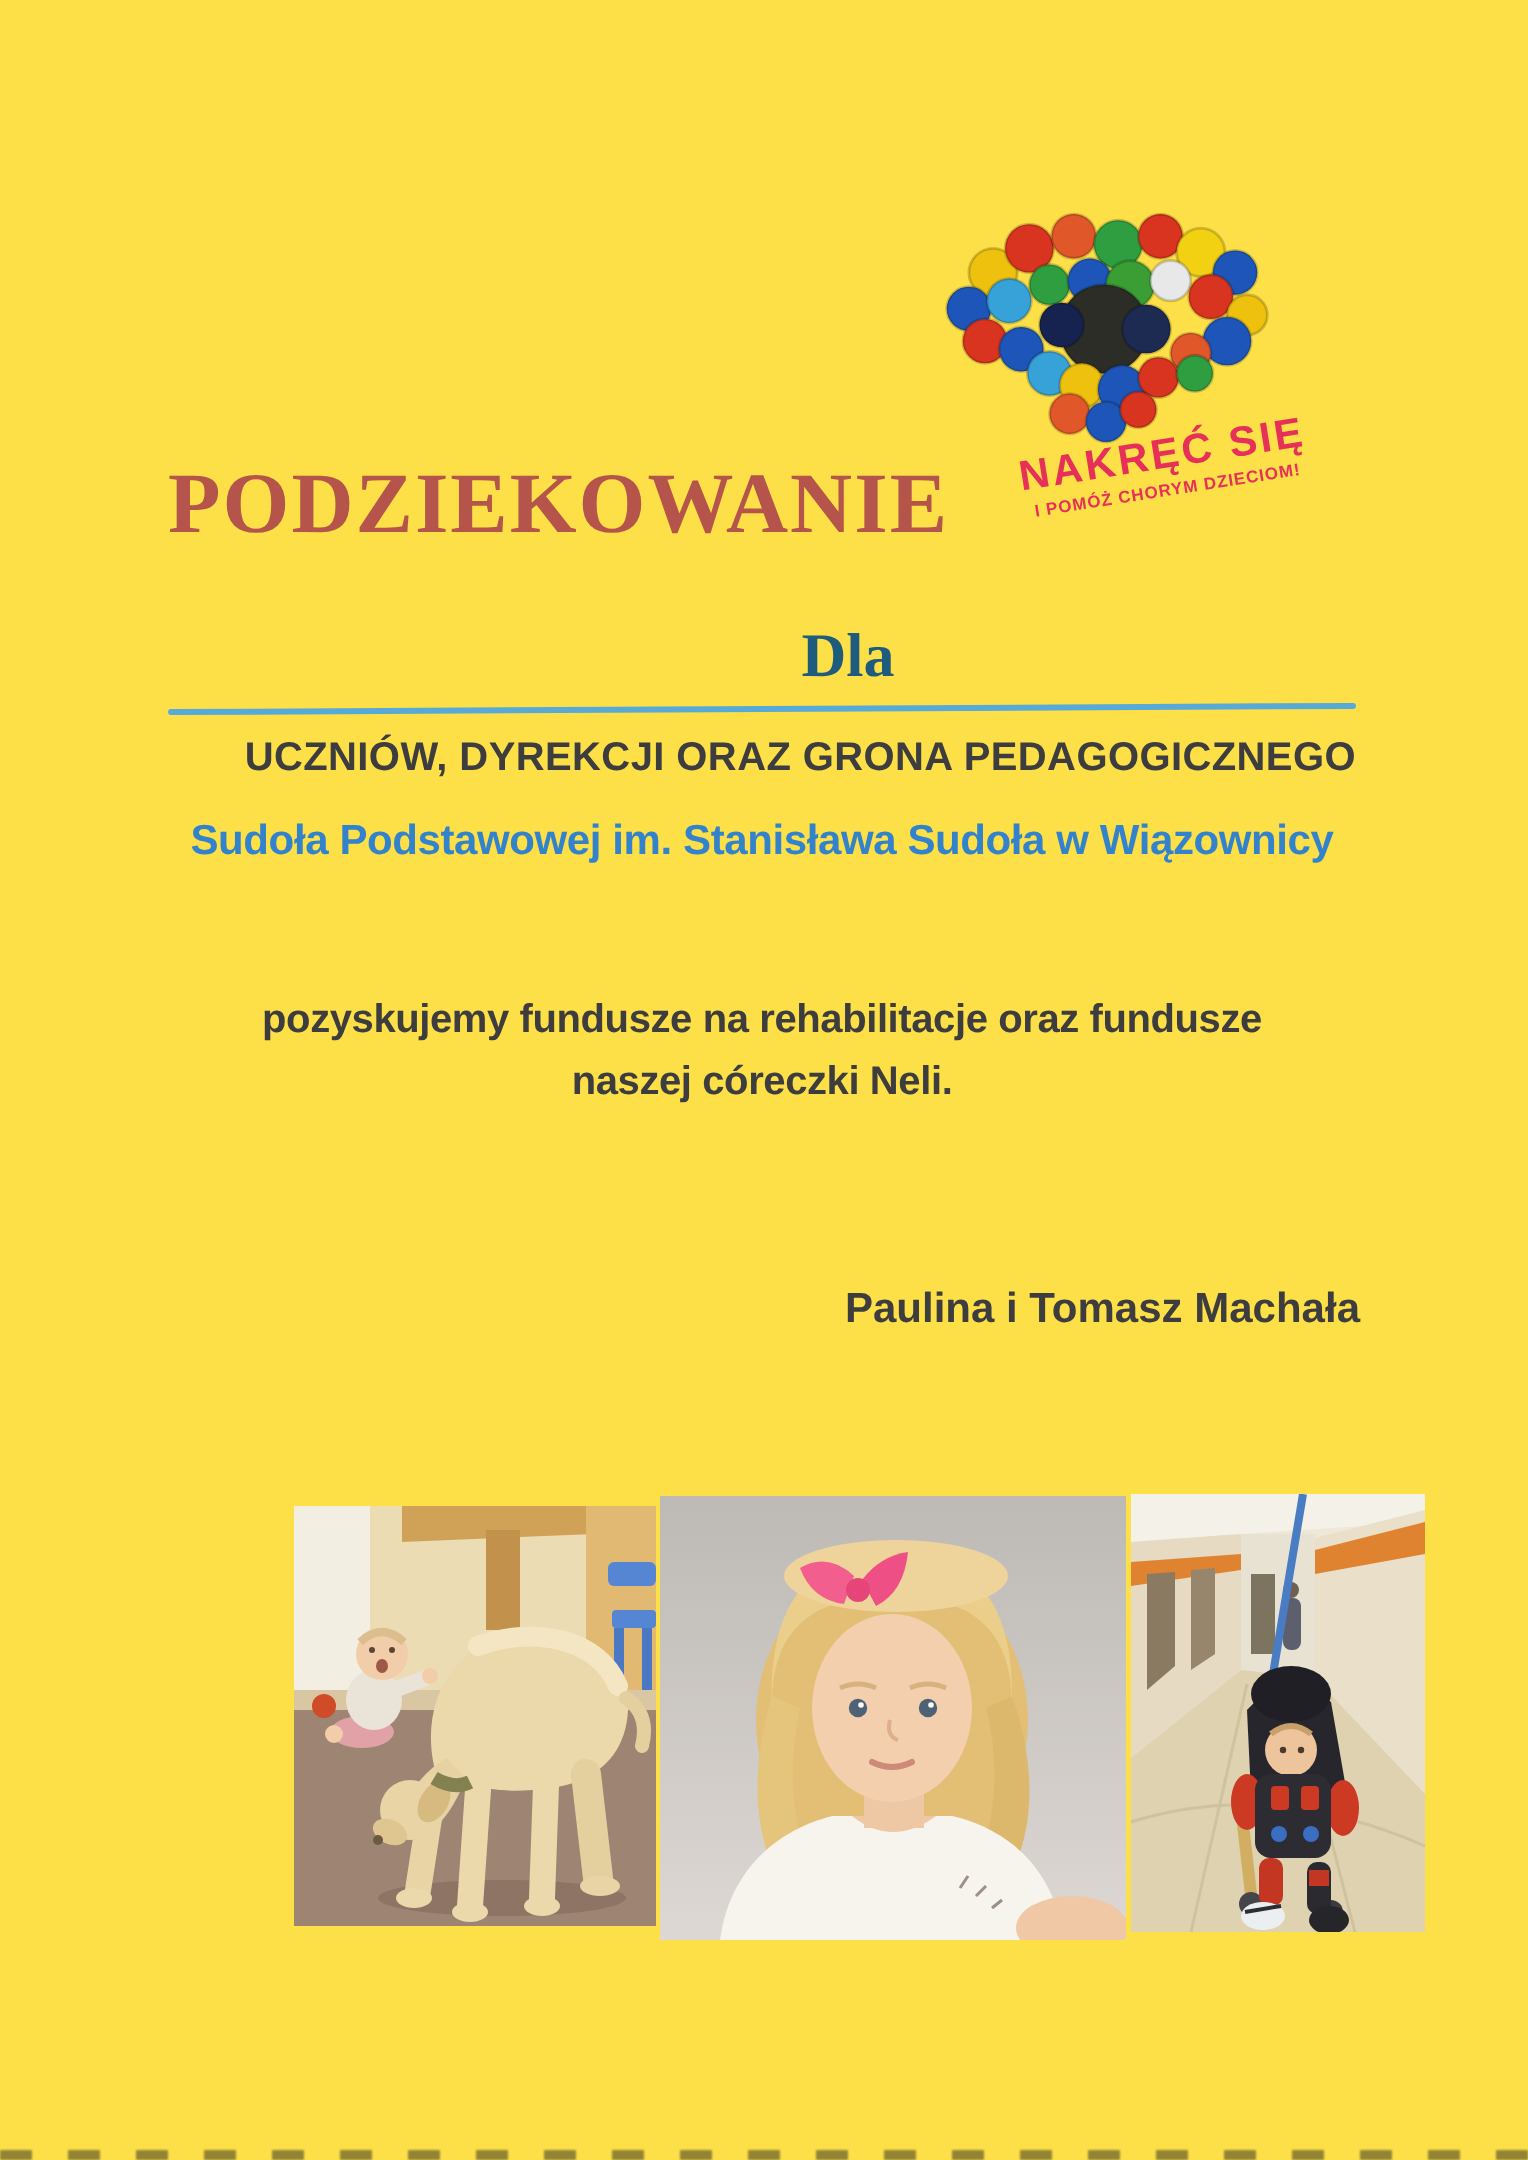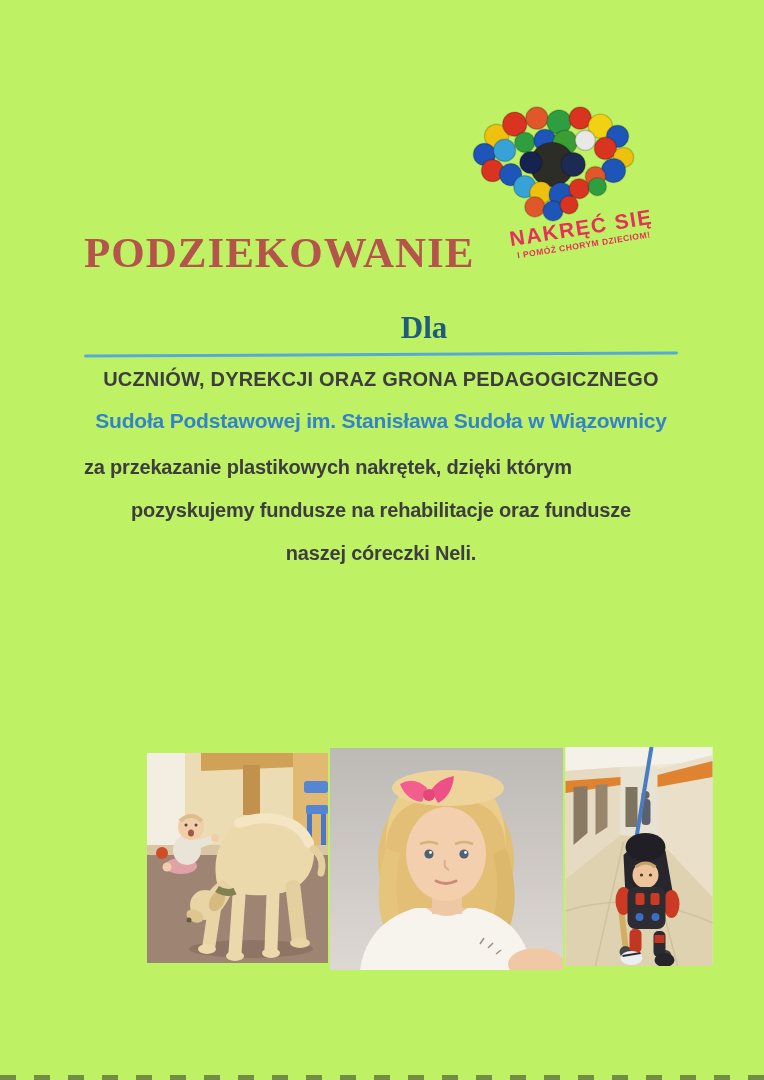--- a/index.html
+++ b/index.html
@@ -1,18 +1,18 @@
 <!DOCTYPE html>
 <html style="--title-red: #b5544b; --recipient-blue: #1f5b7d; --divider-blue: #57a9d8; --school-blue: #3383cc; --body-text: #3d3d3f; --logo-pink: #e63059;"><head>
 <meta charset="utf-8">
 <style>
   html,body{margin:0;padding:0;background:#e9e9e9;}
   .page{
     position:relative;width:764px;height:1080px;margin:0 auto;
-    background:#bef264;overflow:hidden;
+    background:#fde047;overflow:hidden;
     font-family:"Liberation Sans",sans-serif;
   }
   
   .doc-title{
     position:absolute;left:84px;top:231px;margin:0;
     font-family:"Liberation Serif",serif;font-weight:bold;
     font-size:43px;letter-spacing:1px;line-height:1;
     color:var(--title-red,#b5544b);
   }
   
@@ -35,25 +35,25 @@
     position:absolute;left:84px;right:86px;top:353px;height:3px;
     background:var(--divider-blue,#57a9d8);border-radius:2px;
     transform:rotate(-0.3deg);
   }
   
   .bline{
     position:absolute;left:84px;right:86px;
     font-weight:bold;font-size:20px;letter-spacing:-0.2px;
     color:var(--body-text,#3d3d3f);text-align:center;line-height:1;
   }
-  .l1{top:369px;font-size:20px;letter-spacing:0.2px;}
+  .l1{top:369px;font-size:20px;letter-spacing:0.2px;text-align:right;}
   .l2{top:410px;font-size:21px;color:var(--school-blue,#3383cc);}
   .l3{top:457px;text-align:left;}
   .l4{top:500px;}
-  .l5{top:543px;}
+  .l5{top:531px;}
   .signature{
     position:absolute;right:84px;top:644px;
     font-weight:bold;font-size:21px;color:var(--body-text,#3d3d3f);line-height:1;
   }
   
   .photo{position:absolute;display:block;line-height:0;}
   .photo-1{left:107px;top:737px;}
   .photo-2{left:290px;top:732px;}
   .photo-3{left:525px;top:731px;}
   
@@ -110,24 +110,24 @@
       <div class="logo-main">NAKRĘĆ SIĘ</div>
       <div class="logo-sub">I POMÓŻ CHORYM DZIECIOM!</div>
     </div>
   </div>
 
   <div class="dla">Dla</div>
   <div class="divider"></div>
 
   <div class="bline l1">UCZNIÓW, DYREKCJI ORAZ GRONA PEDAGOGICZNEGO</div>
   <div class="bline l2">Sudoła Podstawowej im. Stanisława Sudoła w Wiązownicy</div>
-  <div class="bline l3">za przekazanie plastikowych nakrętek, dzięki którym</div>
   <div class="bline l4">pozyskujemy fundusze na rehabilitacje oraz fundusze</div>
   <div class="bline l5">naszej córeczki Neli.</div>
 
+  <div class="signature">Paulina i Tomasz Machała</div>
 
   <figure class="photo photo-1">
     <svg width="181" height="210" viewBox="0 0 181 210" aria-hidden="true">
       <rect width="181" height="210" fill="#eee4cf"></rect>
       <rect width="38" height="104" fill="#f3eee2"></rect>
       <rect x="38" width="143" height="104" fill="#ecdcb4"></rect>
       <polygon points="54,0 150,0 150,14 54,18" fill="#cfa258"></polygon>
       <rect x="96" y="12" width="17" height="50" fill="#c2914c"></rect>
       <rect x="146" width="35" height="92" fill="#e2b972"></rect>
       <g>

